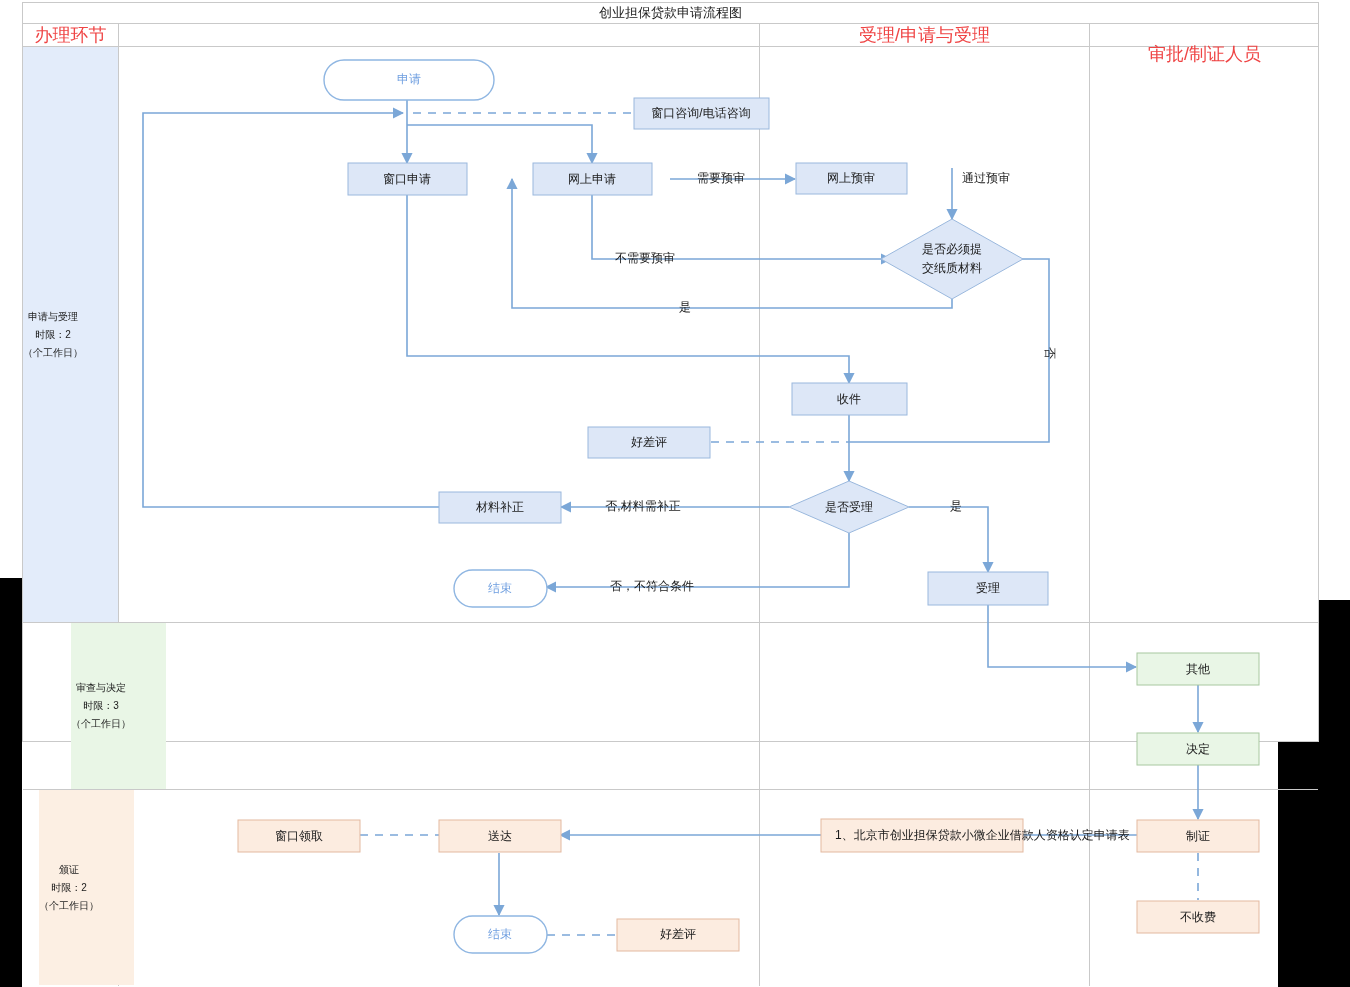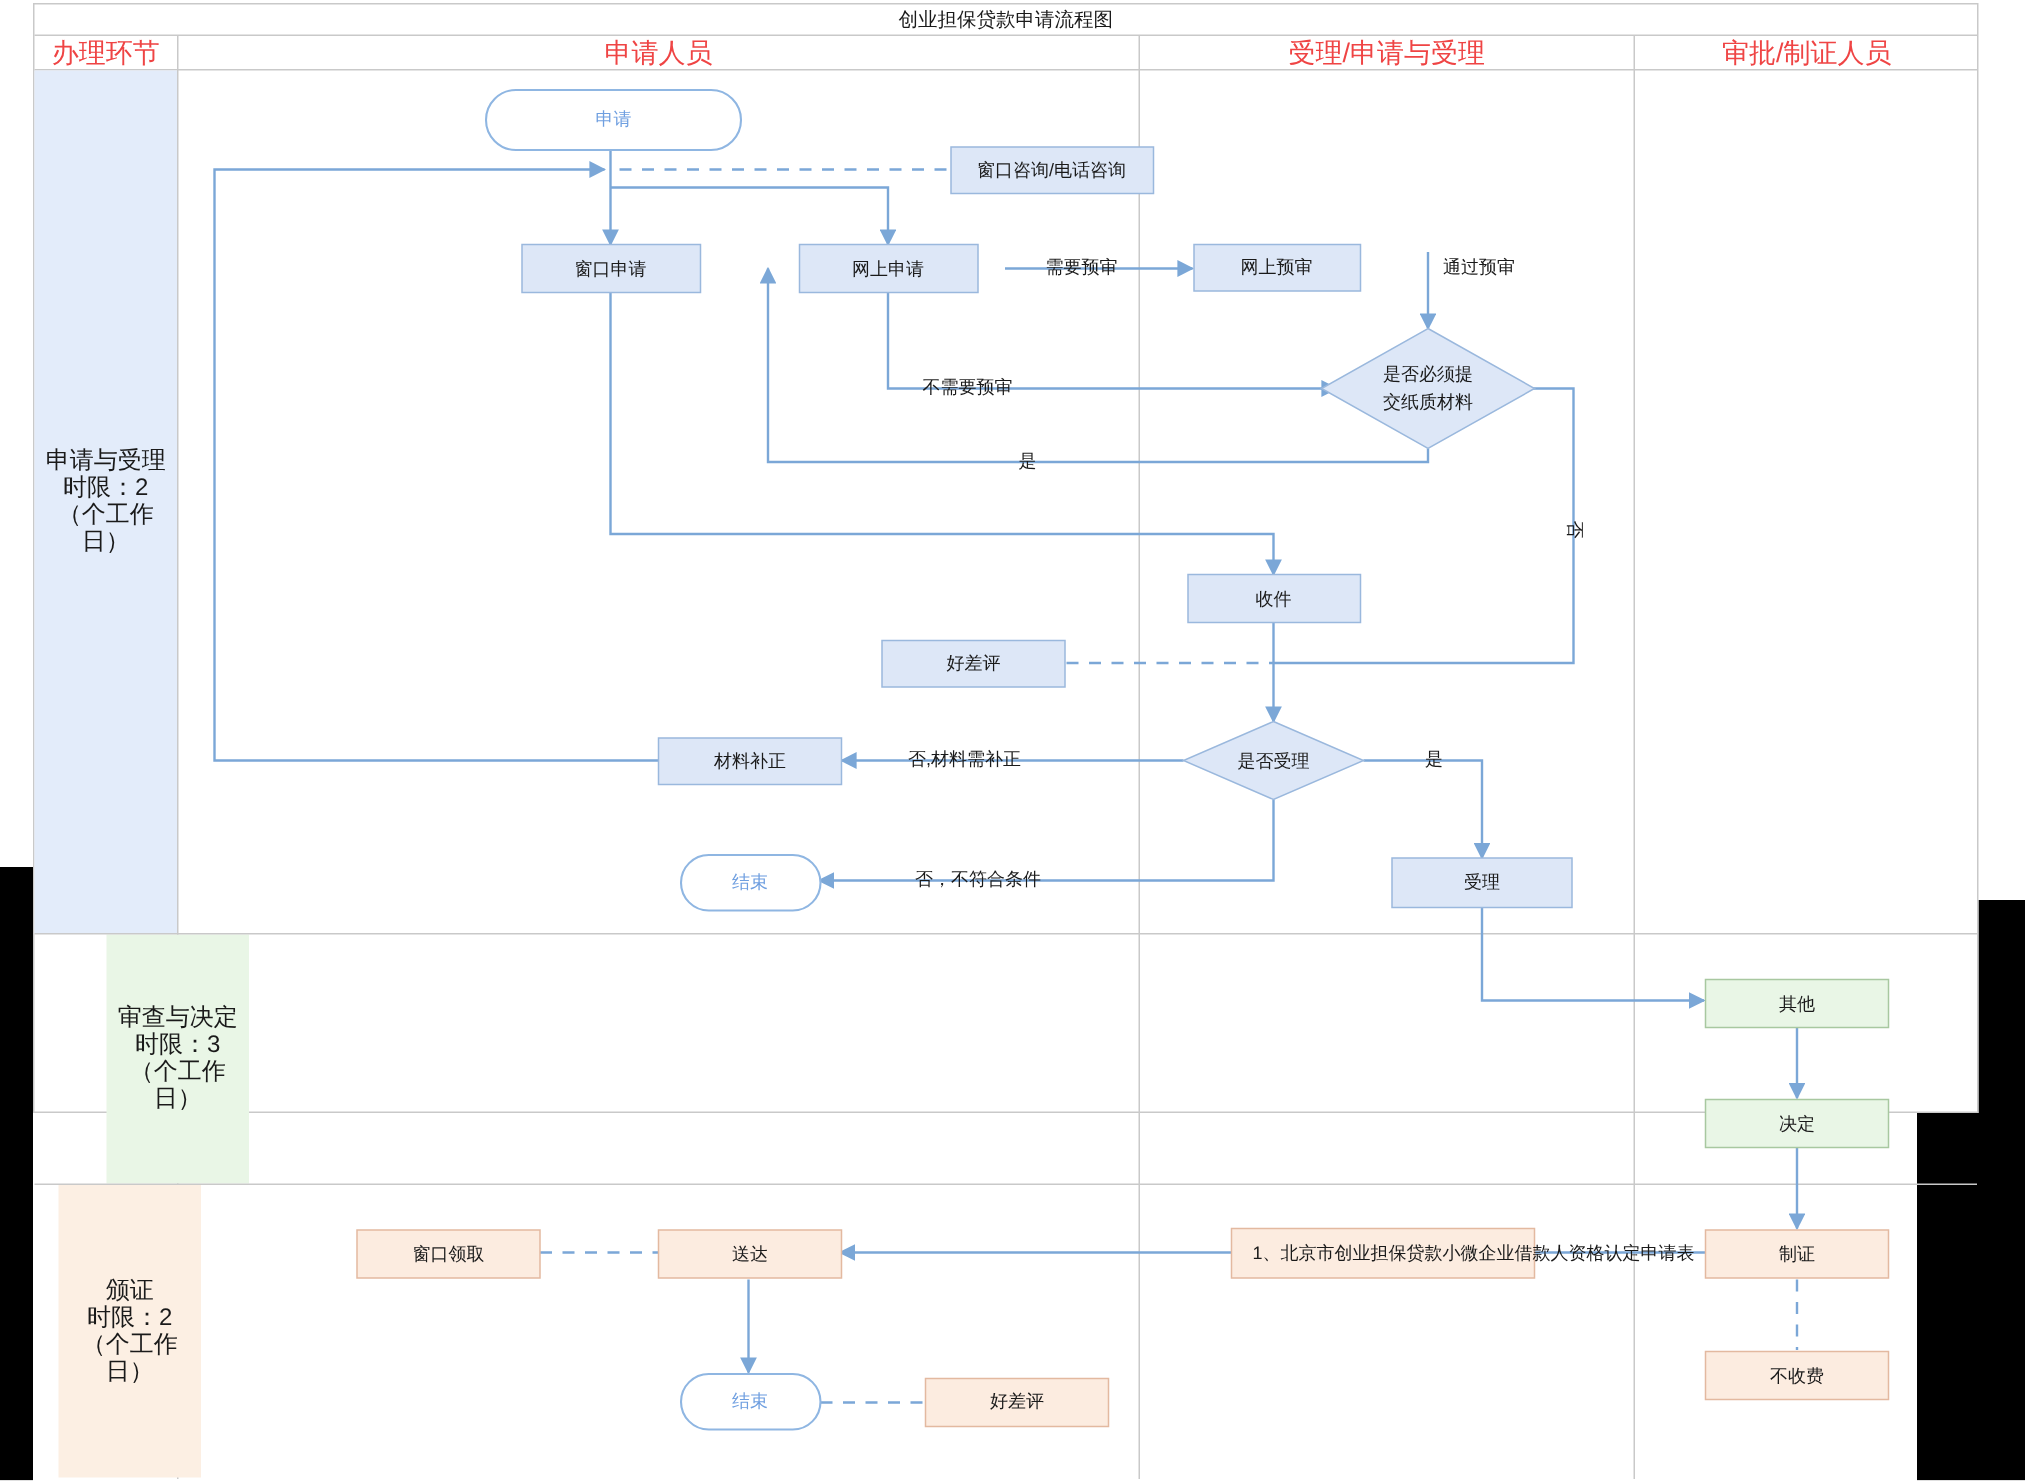--- a/index.html
+++ b/index.html
@@ -80,21 +80,21 @@
     height: 1px;
     background: #c9c9c9;
   }
   .lane-label {
     position: absolute;
     left: 0;
     width: 95px;
     display: flex;
     align-items: center;
     text-align: center;
-    font-size: 16px;
+    font-size: 10px;
     line-height: 18px;
     color: #1a1a1a;
     box-sizing: border-box;
   }
   #lane1 { background: #e3ecfa; }
   #lane2 { background: #e9f6e6; }
   #lane3 { background: #fcefe3; margin-left: 16px; }
 
   #flow {
     position: absolute;
@@ -143,23 +143,22 @@
   <div class="band" id="band-right"></div>
 
   <div id="table">
 
     <div class="title-row">
       <span class="t">创业担保贷款申请流程图</span>
     </div>
 
     <div class="head-row">
       <div class="head-cell" style="left:0px;width:95px;">办理环节</div>
-      <div class="head-cell" style="left:96px;width:640px;">申请人员</div>
       <div class="head-cell" style="left:737px;width:329px;">受理/申请与受理</div>
-      <div class="head-cell" style="left:1067px;width:229px;">审批/制证人员</div>
+      <div class="head-cell" style="left:1067px;width:229px;margin-top:19px;">审批/制证人员</div>
     </div>
 
     <div class="vline" style="left:95px;  height:962px;"></div>
     <div class="vline" style="left:736px; height:962px;"></div>
     <div class="vline" style="left:1066px;height:962px;"></div>
 
     <div class="lane-label" id="lane1" style="top:44px;  height:575px;">
       <div>
         <div>申请与受理</div>
         <div>时限：2</div>

